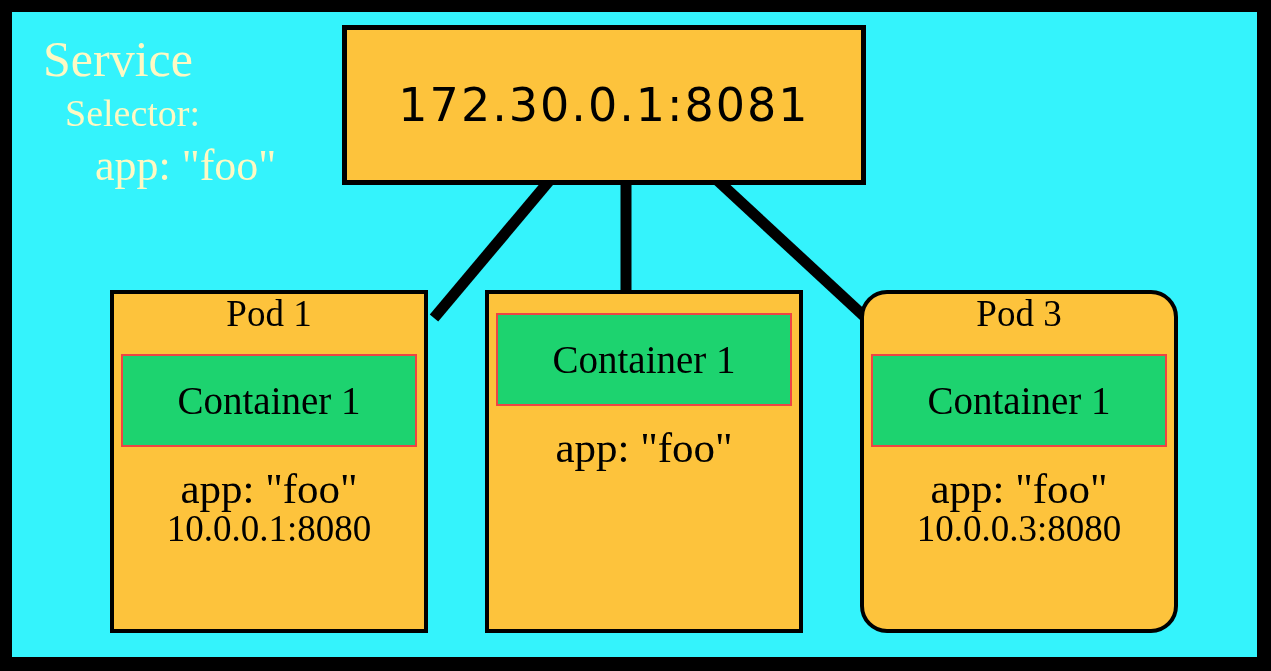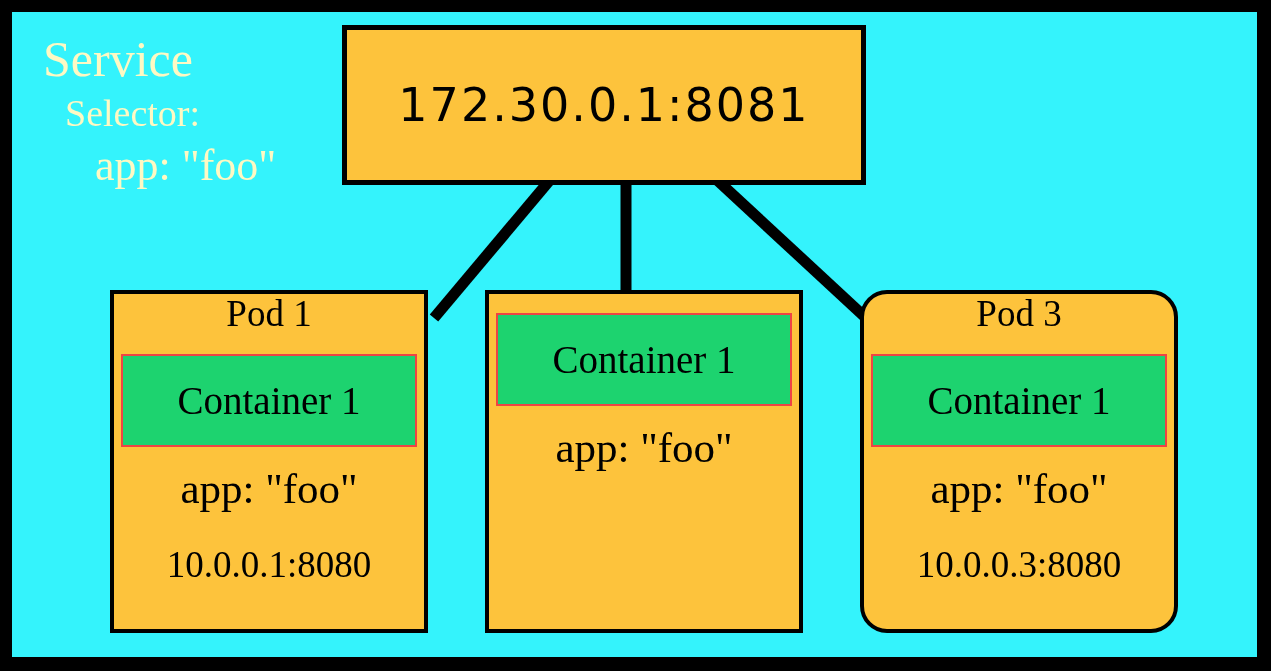--- a/index.html
+++ b/index.html
@@ -114,21 +114,20 @@
     font-size: 39px;
     color: #000;
   }
   .pod-selector {
     margin-top: 20px;
     font-size: 43px;
     line-height: 1.0;
     color: #000;
   }
   .pod-endpoint {
-    margin-top: 36px;
     font-size: 37px;
     line-height: 1.0;
     color: #000;
   }
 </style>
 </head>
 <body>
 
 <div class="canvas">
   <div class="inner"></div>

